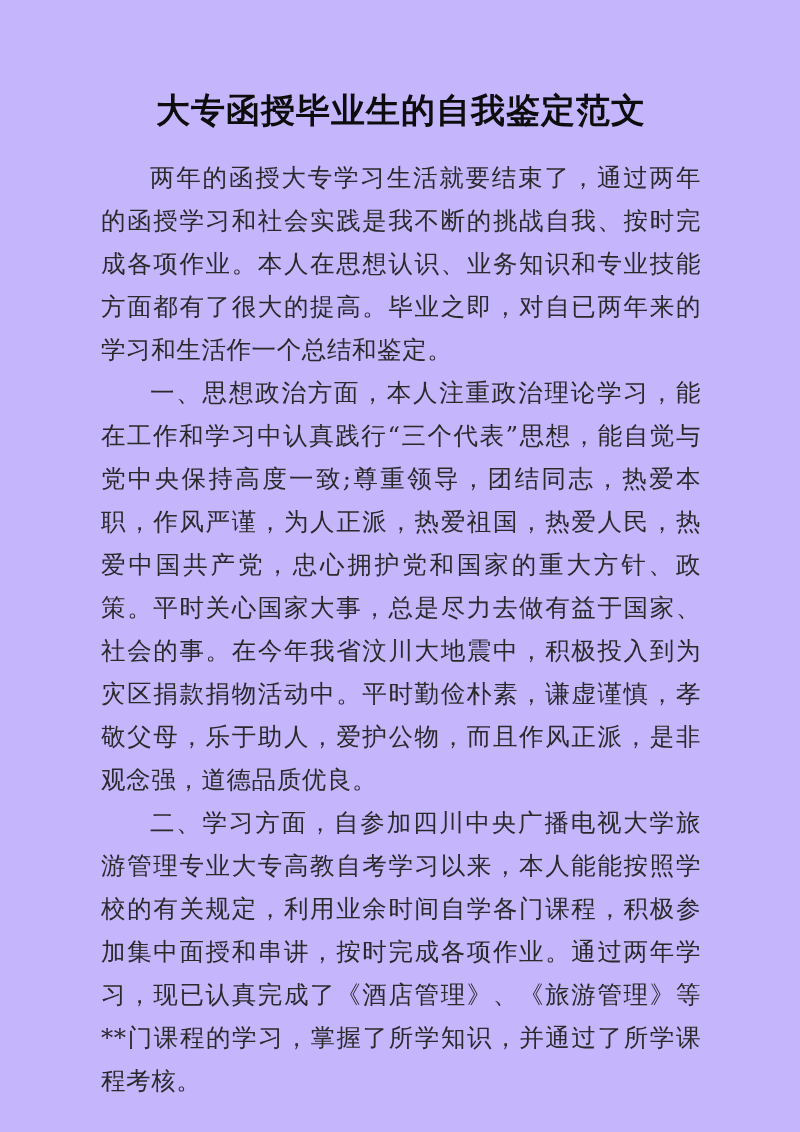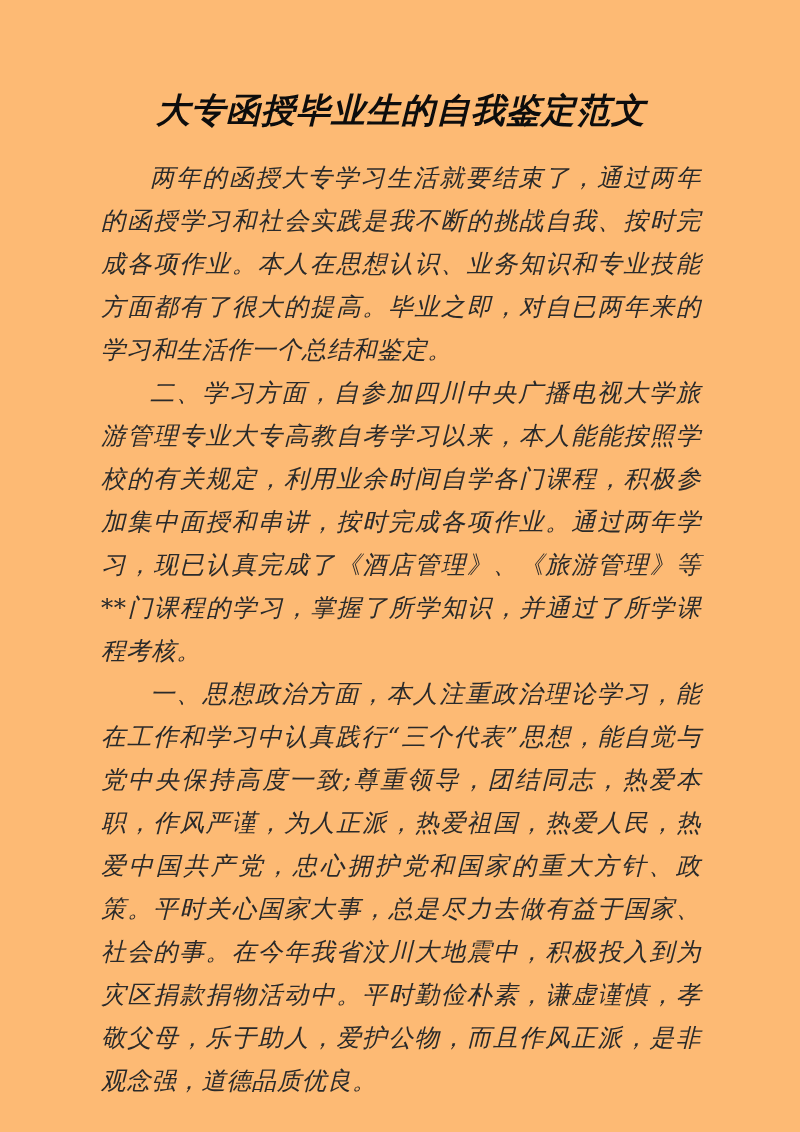--- a/index.html
+++ b/index.html
@@ -10,24 +10,23 @@
   body {
     width: 800px;
     height: 1132px;
     overflow: hidden;
     font-family: "DejaVu Serif", "Liberation Serif", serif;
   }
   .page {
     position: relative;
     width: 800px;
     height: 1132px;
-    background: #fdba74;
+    background: #c4b5fd;
     box-sizing: border-box;
     overflow: hidden;
-    font-style: italic;
   }
   .content {
     position: absolute;
     left: 101px;
     top: 0;
     width: 600px;
   }
   .doc-title {
     margin: 0;
     padding: 0;
@@ -64,22 +63,22 @@
 </head>
 <body>
 
 <div class="page">
   <div class="content">
 
     <h1 class="doc-title">大专函授毕业生的自我鉴定范文</h1>
 
     <p class="body-text">两年的函授大专学习生活就要结束了，通过两年的函授学习和社会实践是我不断的挑战自我、按时完成各项作业。本人在思想认识、业务知识和专业技能方面都有了很大的提高。毕业之即，对自已两年来的学习和生活作一个总结和鉴定。</p>
 
+    <p class="body-text">一、思想政治方面，本人注重政治理论学习，能在工作和学习中认真践行“三个代表”思想，能自觉与党中央保持高度一致;尊重领导，团结同志，热爱本职，作风严谨，为人正派，热爱祖国，热爱人民，热爱中国共产党，忠心拥护党和国家的重大方针、政策。平时关心国家大事，总是尽力去做有益于国家、社会的事。在今年我省汶川大地震中，积极投入到为灾区捐款捐物活动中。平时勤俭朴素，谦虚谨慎，孝敬父母，乐于助人，爱护公物，而且作风正派，是非观念强，道德品质优良。</p>
+
     <p class="body-text">二、学习方面，自参加四川中央广播电视大学旅游管理专业大专高教自考学习以来，本人能能按照学校的有关规定，利用业余时间自学各门课程，积极参加集中面授和串讲，按时完成各项作业。通过两年学习，现已认真完成了《酒店管理》、《旅游管理》等**门课程的学习，掌握了所学知识，并通过了所学课程考核。</p>
-
-    <p class="body-text">一、思想政治方面，本人注重政治理论学习，能在工作和学习中认真践行“三个代表”思想，能自觉与党中央保持高度一致;尊重领导，团结同志，热爱本职，作风严谨，为人正派，热爱祖国，热爱人民，热爱中国共产党，忠心拥护党和国家的重大方针、政策。平时关心国家大事，总是尽力去做有益于国家、社会的事。在今年我省汶川大地震中，积极投入到为灾区捐款捐物活动中。平时勤俭朴素，谦虚谨慎，孝敬父母，乐于助人，爱护公物，而且作风正派，是非观念强，道德品质优良。</p>
 
     <div class="last-line-clip">
       <p class="body-text">三、业务方面，为适应社会发展的需求，我认真学习</p>
     </div>
 
   </div>
 </div>
 
 </body></html>

